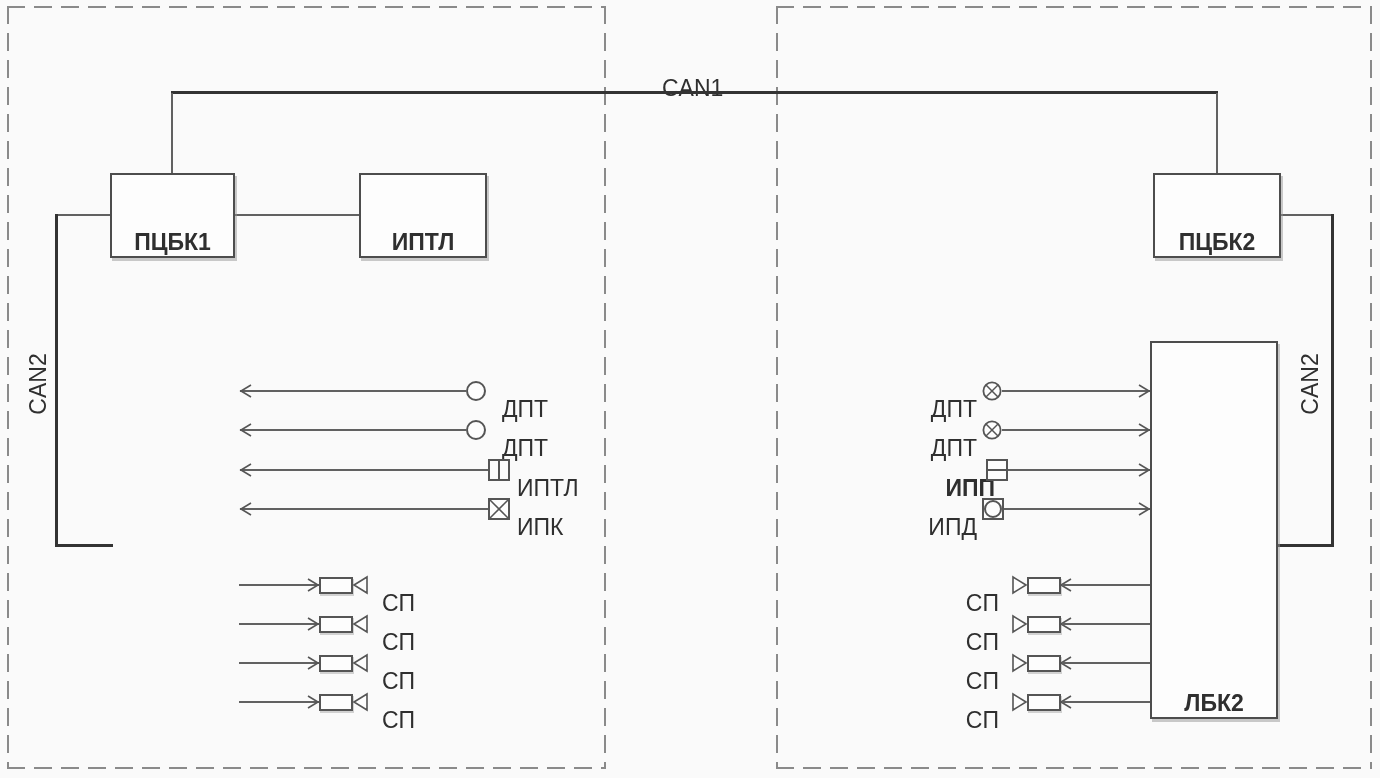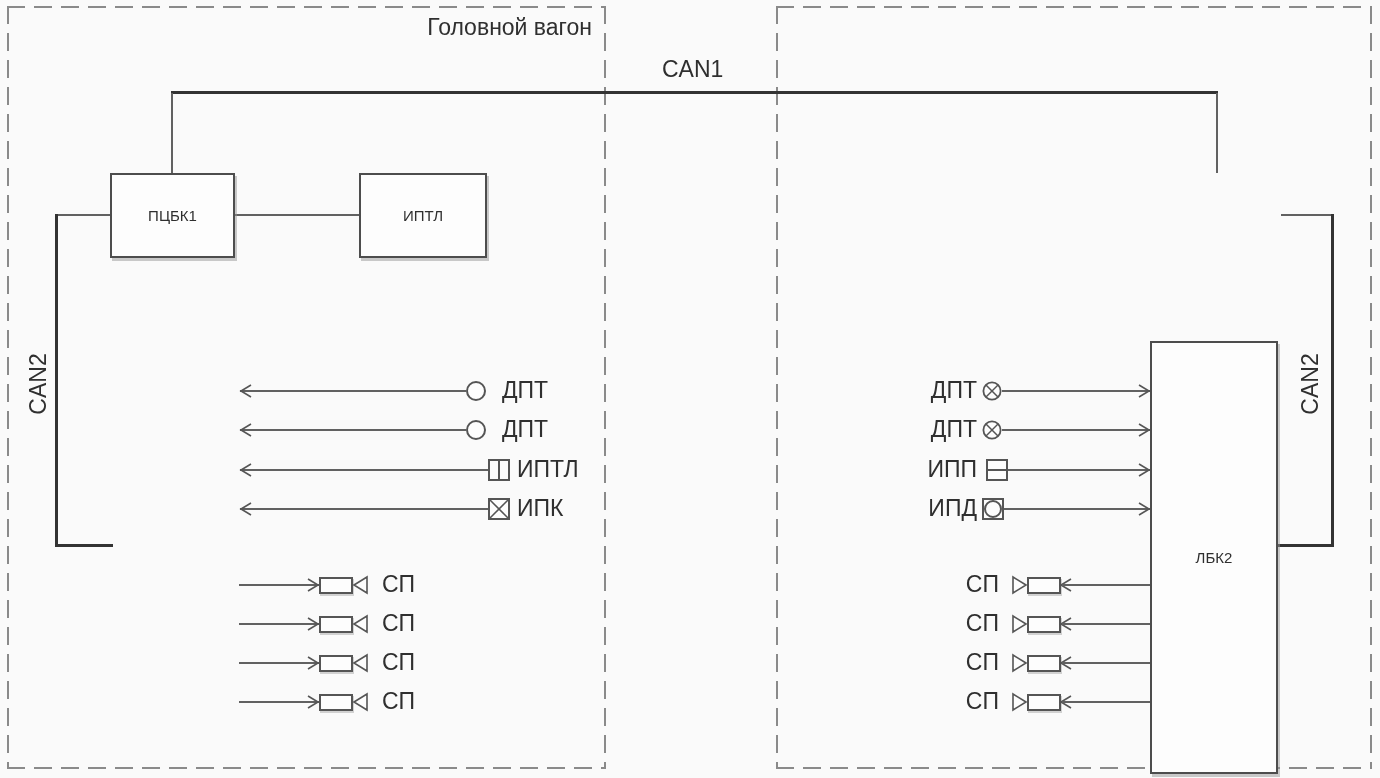--- a/index.html
+++ b/index.html
@@ -22,26 +22,27 @@
   .lh{position:absolute;height:1.5px;background:#616161;}
   .lv{position:absolute;width:1.5px;background:#616161;}
   .lh.bus{height:3px;background:#333333;}
   .lv.bus{width:3px;background:#333333;}
 
   
   .block{
     position:absolute;box-sizing:border-box;
     background:#fdfdfd;border:2px solid #4d4d4d;
     box-shadow:2px 3px 0 rgba(150,150,150,.5);
-    display:flex;align-items:center;justify-content:center;
-    font-size:15px;
+    display:flex;align-items:flex-end;justify-content:center;
+    font-size:23px;
+    font-weight:bold;
   }
 
   
-  .lbl{position:absolute;font-size:23px;white-space:nowrap;transform:translateY(-52%);}
+  .lbl{position:absolute;font-size:23px;white-space:nowrap;transform:translateY(-52%);margin-top:19px;}
   .lbl.r{text-align:right;}
   .vlabel{position:absolute;font-size:23px;white-space:nowrap;transform:translate(-50%,-50%) rotate(-90deg);}
 
   
   .sym{position:absolute;box-sizing:border-box;background:#fdfdfd;border:2px solid #555;}
   .sym.circ{width:20px;height:20px;border-radius:50%;}
   .sym.sq{width:22px;height:22px;}
   .mid-v{position:absolute;left:50%;top:0;bottom:0;width:2px;background:#555;transform:translateX(-50%);}
   .mid-h{position:absolute;top:50%;left:-2px;right:-2px;height:2px;background:#555;transform:translateY(-50%);}
   .incirc{position:absolute;inset:0;border:2px solid #555;border-radius:50%;}
@@ -53,21 +54,20 @@
 </head>
 <body>
 
 <div class="diagram">
 
   <div class="region" style="left:7px;top:6px;width:599px;height:763px;">
     <div class="dash-h" style="left:0;top:0;width:599px;"></div>
     <div class="dash-h" style="left:0;bottom:0;width:599px;"></div>
     <div class="dash-v" style="left:0;top:0;height:763px;"></div>
     <div class="dash-v" style="right:0;top:0;height:763px;"></div>
-    <div class="rtitle">Головной вагон</div>
   </div>
 
   <div class="region" style="left:776px;top:6px;width:596px;height:763px;">
     <div class="dash-h" style="left:0;top:0;width:596px;"></div>
     <div class="dash-h" style="left:0;bottom:0;width:596px;"></div>
     <div class="dash-v" style="left:0;top:0;height:763px;"></div>
     <div class="dash-v" style="right:0;top:0;height:763px;"></div>
   </div>
 
   <div class="lbl" style="left:662px;top:70px;">CAN1</div>
@@ -86,21 +86,24 @@
   <div class="lh bus" style="left:1278px;top:544px;width:56px;"></div>
 
   <div class="lh" style="left:235px;top:214px;width:124px;"></div>
 
   <div class="block" style="left:110px;top:173px;width:125px;height:85px;">
     <span>ПЦБК1</span>
   </div>
   <div class="block" style="left:359px;top:173px;width:128px;height:85px;">
     <span>ИПТЛ</span>
   </div>
-  <div class="block" style="left:1150px;top:341px;width:128px;height:433px;">
+  <div class="block" style="left:1153px;top:173px;width:128px;height:85px;">
+    <span>ПЦБК2</span>
+  </div>
+  <div class="block" style="left:1150px;top:341px;width:128px;height:378px;">
     <span>ЛБК2</span>
   </div>
 
   <div class="lh" style="left:240px;top:390px;width:226px;"></div>
   <svg class="icon" style="left:239px;top:383px;" width="14" height="16" viewBox="0 0 14 16">
       <path d="M12 2 L2 8 L12 14" fill="none" stroke="#555" stroke-width="1.6"></path>
     </svg>
   <div class="sym circ" style="left:466px;top:381px;"></div>
   <div class="lbl" style="left:502px;top:391px;">ДПТ</div>
 
@@ -146,21 +149,21 @@
   <svg class="icon" style="left:982px;top:420px;" width="20" height="20" viewBox="0 0 20 20">
       <circle cx="10" cy="10" r="8.6" fill="#fdfdfd" stroke="#555" stroke-width="1.8"></circle>
       <line x1="4" y1="4" x2="16" y2="16" stroke="#555" stroke-width="1.5"></line>
       <line x1="16" y1="4" x2="4" y2="16" stroke="#555" stroke-width="1.5"></line>
     </svg>
   <div class="lh" style="left:1002px;top:429px;width:148px;"></div>
   <svg class="icon" style="left:1137px;top:422px;" width="14" height="16" viewBox="0 0 14 16">
       <path d="M2 2 L12 8 L2 14" fill="none" stroke="#555" stroke-width="1.6"></path>
     </svg>
 
-  <div class="lbl r" style="right:403px;top:470px;">ИПП</div>
+  <div class="lbl r" style="right:385px;top:470px;font-weight:bold;">ИПП</div>
   <div class="sym sq" style="left:986px;top:459px;">
       <div class="mid-h"></div>
     </div>
   <div class="lh" style="left:1008px;top:469px;width:142px;"></div>
   <svg class="icon" style="left:1137px;top:462px;" width="14" height="16" viewBox="0 0 14 16">
       <path d="M2 2 L12 8 L2 14" fill="none" stroke="#555" stroke-width="1.6"></path>
     </svg>
 
   <div class="lbl r" style="right:403px;top:509px;">ИПД</div>
   <div class="sym sq" style="left:982px;top:498px;">

